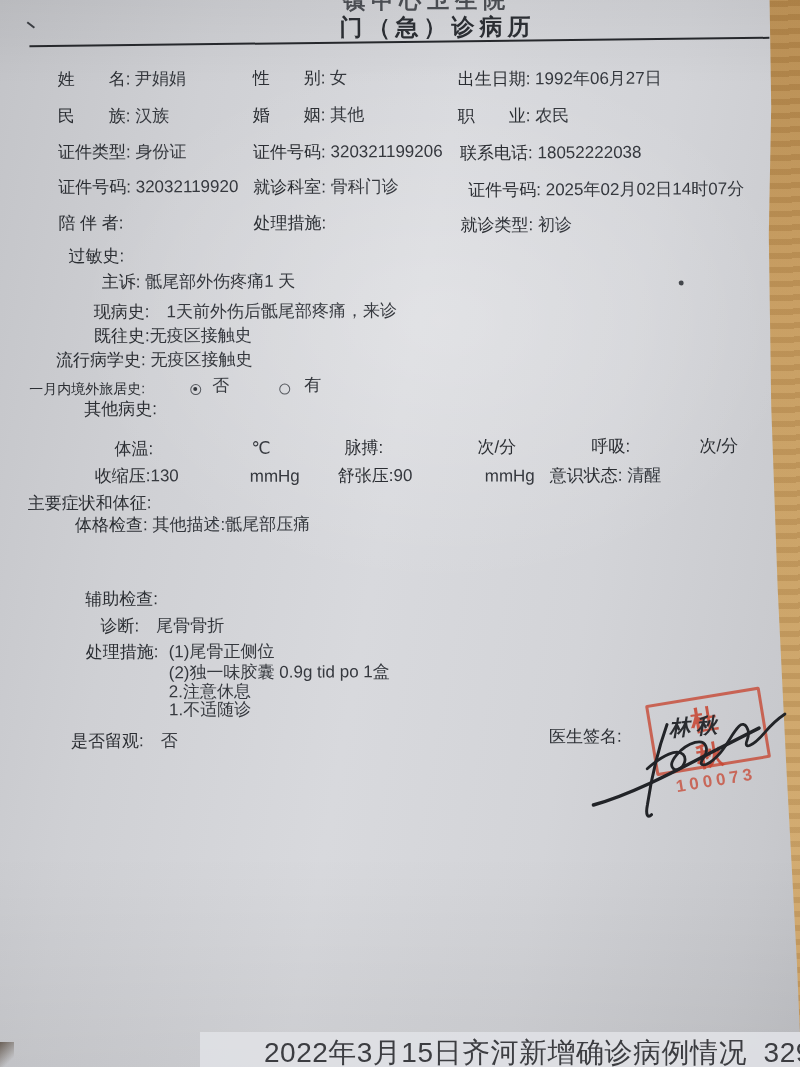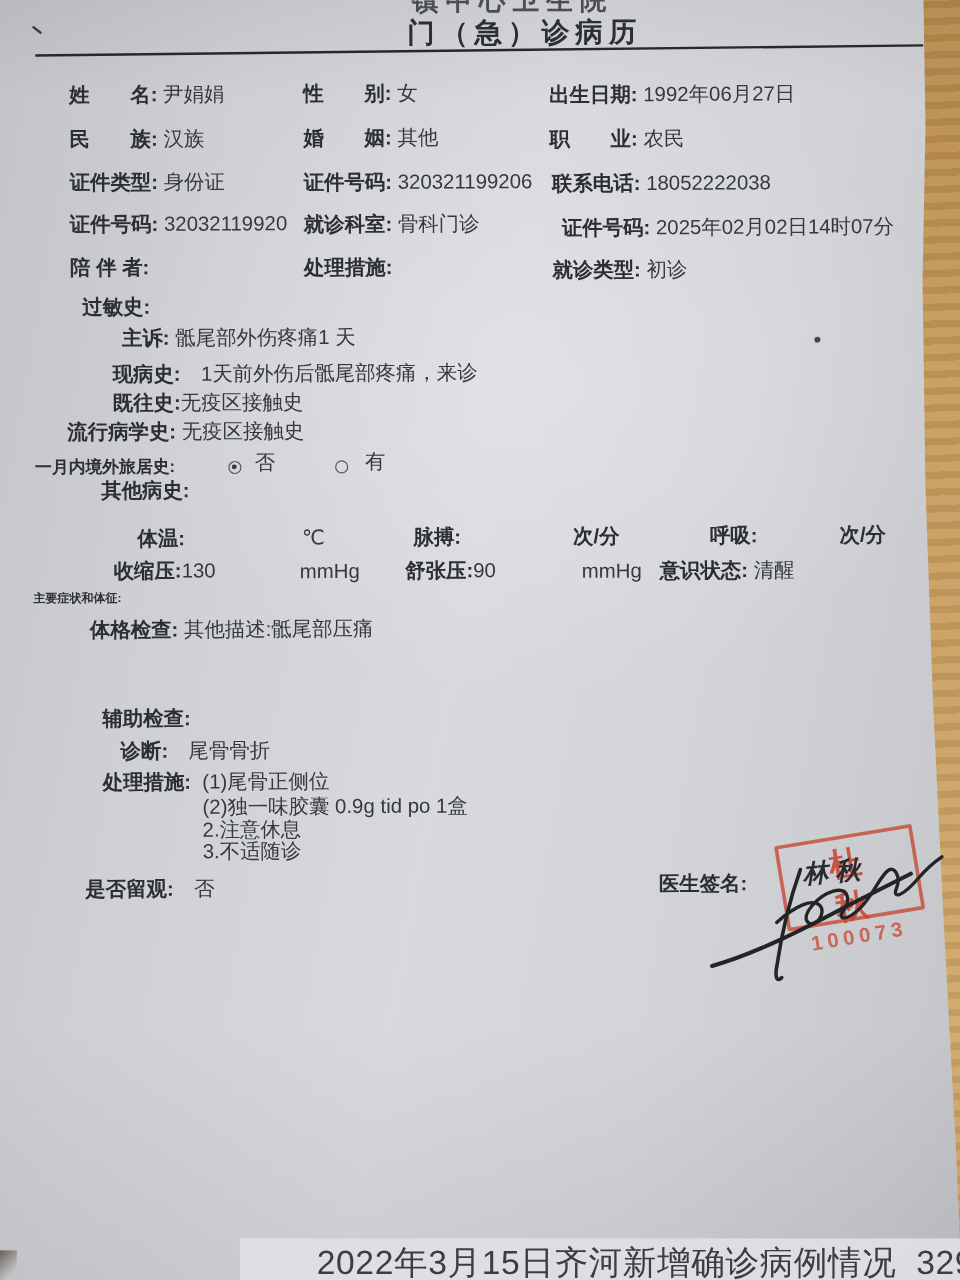--- a/index.html
+++ b/index.html
@@ -9,21 +9,21 @@
   .scene::before{content:"";position:absolute;inset:0;
     background:repeating-linear-gradient(178deg,rgba(120,80,30,0.12) 0 6px,rgba(255,230,180,0.08) 6px 14px);}
   .paper{position:absolute;inset:0;
     background:linear-gradient(100deg,#c3c4c8 0%,#cfd0d4 22%,#d8d9dd 48%,#d3d4d8 70%,#c8c9cd 92%,#c2c3c7 100%);
     clip-path:polygon(0 0,96.2% 0,96.4% 10%,96.1% 22%,96.4% 38%,97.2% 55%,98.3% 72%,99.6% 90%,100% 97%,100% 100%,0 100%);}
   .paper::after{content:"";position:absolute;inset:0;
     background:radial-gradient(ellipse 520px 380px at 55% 30%,rgba(255,255,255,0.25),rgba(255,255,255,0) 70%),
                linear-gradient(180deg,rgba(0,0,0,0.05) 0%,rgba(0,0,0,0) 8%,rgba(0,0,0,0) 80%,rgba(0,0,0,0.06) 100%);}
   .content{position:absolute;inset:0;transform:rotate(-0.3deg);color:#2f3237;}
   .abs{position:absolute;white-space:nowrap;font-size:17px;line-height:1.2;}
-  .lab{font-weight:700;color:#2b2e33;}
+  .lab{font-weight:400;color:#2b2e33;}
   .val{font-weight:400;color:#35383e;}
   .sm{font-size:14px;}
   .clip{display:inline-block;max-width:103px;overflow:hidden;vertical-align:bottom;}
   .hospital-partial{position:absolute;left:300px;top:0;width:260px;height:13px;overflow:hidden;}
   .hospital-partial span{display:block;margin-top:-14px;font-size:22px;letter-spacing:6px;font-weight:700;color:#4a4d52;text-align:center;}
   .title{position:absolute;left:300px;top:12px;width:280px;text-align:center;font-size:23px;letter-spacing:5px;font-weight:700;color:#2b2e33;}
   .rule{position:absolute;left:32px;top:41px;width:740px;height:2px;background:#26282c;transform:rotate(-0.35deg);}
   .tick{position:absolute;left:29px;top:22px;width:9px;height:2px;background:#3a3d42;transform:rotate(38deg);}
   .radio{position:absolute;width:9px;height:9px;border:1.5px solid #55585e;border-radius:50%;background:transparent;}
   .radio.sel::after{content:"";position:absolute;left:2px;top:2px;width:4px;height:4px;border-radius:50%;background:#34373c;}
@@ -93,30 +93,30 @@
     <div class="abs" style="left:478px;top:438px"><span class="lab">次/分</span></div>
     <div class="abs" style="left:592px;top:438px"><span class="lab">呼吸:</span></div>
     <div class="abs" style="left:700px;top:438px"><span class="lab">次/分</span></div>
 
     <div class="abs" style="left:95px;top:465px"><span class="lab">收缩压:</span><span class="val">130</span></div>
     <div class="abs" style="left:250px;top:466px"><span class="val">mmHg</span></div>
     <div class="abs" style="left:338px;top:466px"><span class="lab">舒张压:</span><span class="val">90</span></div>
     <div class="abs" style="left:485px;top:467px"><span class="val">mmHg</span></div>
     <div class="abs" style="left:550px;top:467px"><span class="lab">意识状态:</span> <span class="val">清醒</span></div>
 
-    <div class="abs" style="left:28px;top:492px;font-size:10px"><span class="lab">主要症状和体征:</span></div>
+    <div class="abs" style="left:28px;top:492px;font-size:17px"><span class="lab">主要症状和体征:</span></div>
     <div class="abs" style="left:75px;top:514px"><span class="lab">体格检查:</span> <span class="val">其他描述:骶尾部压痛</span></div>
 
     <div class="abs" style="left:85px;top:588px"><span class="lab">辅助检查:</span></div>
     <div class="abs" style="left:100px;top:615px"><span class="lab">诊断:</span>　<span class="val">尾骨骨折</span></div>
     <div class="abs" style="left:85px;top:641px"><span class="lab">处理措施:</span></div>
     <div class="abs val" style="left:168px;top:641px">(1)尾骨正侧位</div>
     <div class="abs val" style="left:168px;top:662px">(2)独一味胶囊 0.9g tid po 1盒</div>
     <div class="abs val" style="left:168px;top:681px">2.注意休息</div>
-    <div class="abs val" style="left:168px;top:699px">3.不适随诊</div>
+    <div class="abs val" style="left:168px;top:699px">1.不适随诊</div>
 
     <div class="abs" style="left:70px;top:730px"><span class="lab">是否留观:</span>　<span class="val">否</span></div>
     <div class="abs" style="left:548px;top:728px"><span class="lab">医生签名:</span></div>
 
     <div class="stamp">
       <div class="sname">杜 秋</div>
       <div class="snum">100073</div>
     </div>
     <div class="handwritten">林秋</div>
     <svg class="sig-svg" width="200" height="115" viewBox="0 0 200 115">

